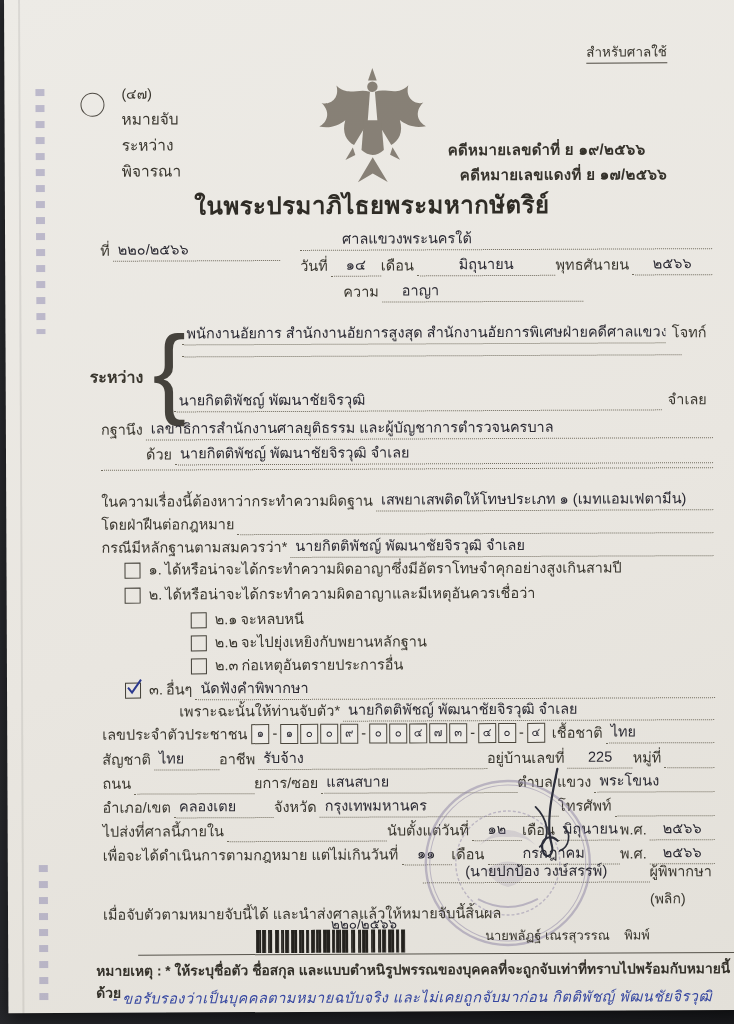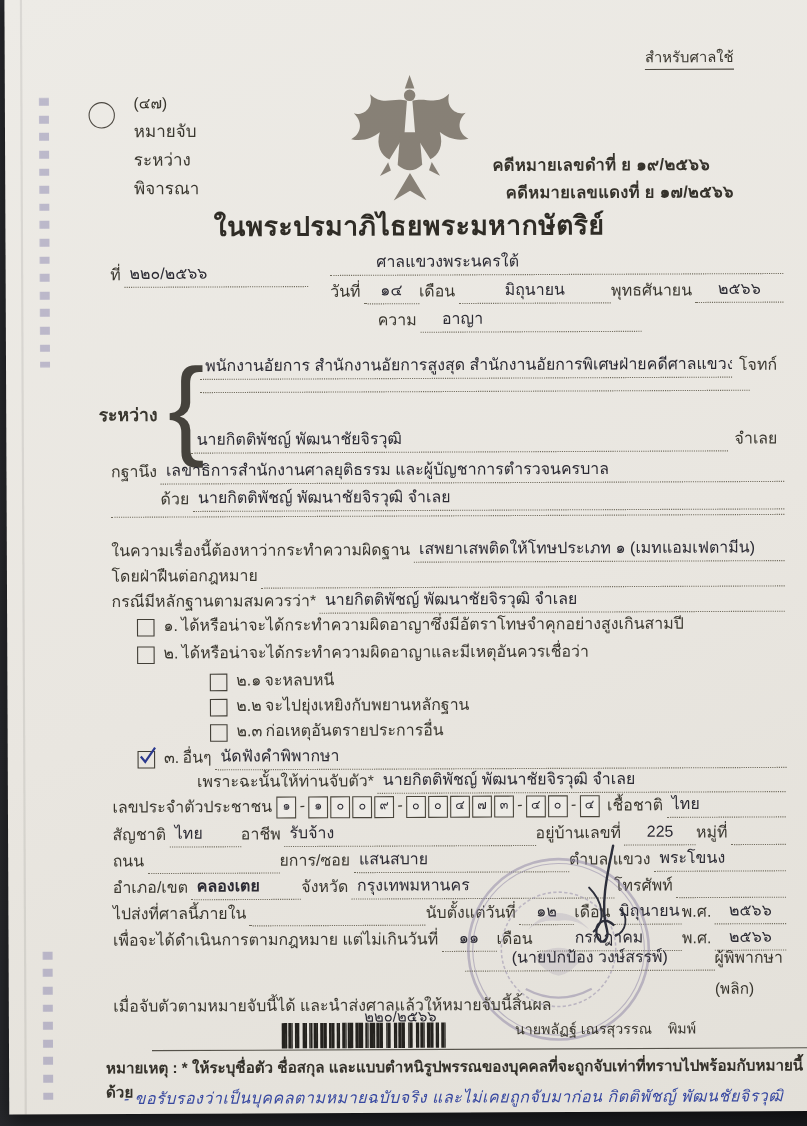--- a/index.html
+++ b/index.html
@@ -14,21 +14,21 @@
     transform:rotate(-0.25deg);transform-origin:top right;
     box-shadow:0 6px 18px rgba(0,0,0,.55);
     color:#3a372f;
   }
   .abs{position:absolute;}
   .row{position:absolute;display:flex;align-items:flex-end;font-size:14.5px;line-height:1.45;color:#3a372f;}
   .lbl{white-space:nowrap;padding:0 3px 0 0;}
   .fill{flex:1;border-bottom:1.4px dotted #6f6a5c;padding:0 5px;white-space:nowrap;overflow:hidden;}
   .fill.c{text-align:center;}
   .typed{color:#2b2a33;}
-  .w40{flex:0 0 40px;} .w55{flex:0 0 55px;} .w70{flex:0 0 70px;} .w90{flex:0 0 90px;font-weight:bold;} .w110{flex:0 0 110px;} .w150{flex:0 0 150px;}
+  .w40{flex:0 0 40px;} .w55{flex:0 0 55px;} .w70{flex:0 0 70px;} .w90{flex:0 0 90px;} .w110{flex:0 0 110px;} .w150{flex:0 0 150px;}
   .underline{border-bottom:1.3px solid #4e4a42;}
   .title{font-weight:bold;font-size:24px;letter-spacing:.5px;text-align:center;color:#2f2c26;}
   .caseno{font-size:15px;font-weight:600;color:#36332c;letter-spacing:.3px;}
   .circle{width:22px;height:22px;border:1.6px solid #4e4a43;border-radius:50%;}
   .brace{font-size:100px;font-weight:200;color:#45423c;line-height:96px;}
   .cbox{flex:0 0 14px;height:14px;border:1.4px solid #423f37;margin:0 8px 2px 0;position:relative;background:transparent;}
   .cbox svg{position:absolute;left:-2px;top:-7px;}
   .idbox{display:inline-flex;justify-content:center;align-items:center;width:16px;height:18px;border:1.1px solid #4a463c;font-size:11.5px;margin:0 1px;color:#2b2a33;background:rgba(255,255,255,.25);}
   .idsep{margin:0 2px;color:#3a372f;}
   .handblue{color:#3647a0;font-style:italic;letter-spacing:.5px;}
@@ -313,19 +313,19 @@
       <div style="width: 1.55px; margin-right: 1.2px;"></div>
       <div style="width: 3.1px; margin-right: 0px;"></div>
       <div style="width: 1.55px; margin-right: 1.2px;"></div>
       <div style="width: 3.1px; margin-right: 0px;"></div>
       <div style="width: 3.1px; margin-right: 2.4px;"></div>
       <div style="width: 1.55px; margin-right: 0px;"></div>
       <div style="width: 1.55px; margin-right: 1.2px;"></div>
       <div style="width: 3.1px; margin-right: 0px;"></div>
       <div style="width: 1.55px; margin-right: 1.2px;"></div>
     </div>
-  <div class="abs smalltext" style="left:460px;top:930px;white-space:pre;">นายพลัฏฐ์ เณรสุวรรณ    พิมพ์</div>
+  <div class="abs smalltext" style="left:477px;top:930px;white-space:pre;">นายพลัฏฐ์ เณรสุวรรณ    พิมพ์</div>
 
   <div class="abs sep" style="left:130px;top:958px;width:596px;"></div>
   <div class="abs" style="left:88px;top:963px;width:644px;font-size:13.8px;font-weight:600;color:#34312a;">หมายเหตุ : * ให้ระบุชื่อตัว ชื่อสกุล และแบบตำหนิรูปพรรณของบุคคลที่จะถูกจับเท่าที่ทราบไปพร้อมกับหมายนี้ด้วย</div>
   <div class="abs handblue" style="left:104px;top:990px;width:620px;font-size:14.5px;white-space:nowrap;">- ขอรับรองว่าเป็นบุคคลตามหมายฉบับจริง และไม่เคยถูกจับมาก่อน   กิตติพัชญ์ พัฒนชัยจิรวุฒิ</div>
 
 </div>
 
 </body></html>

